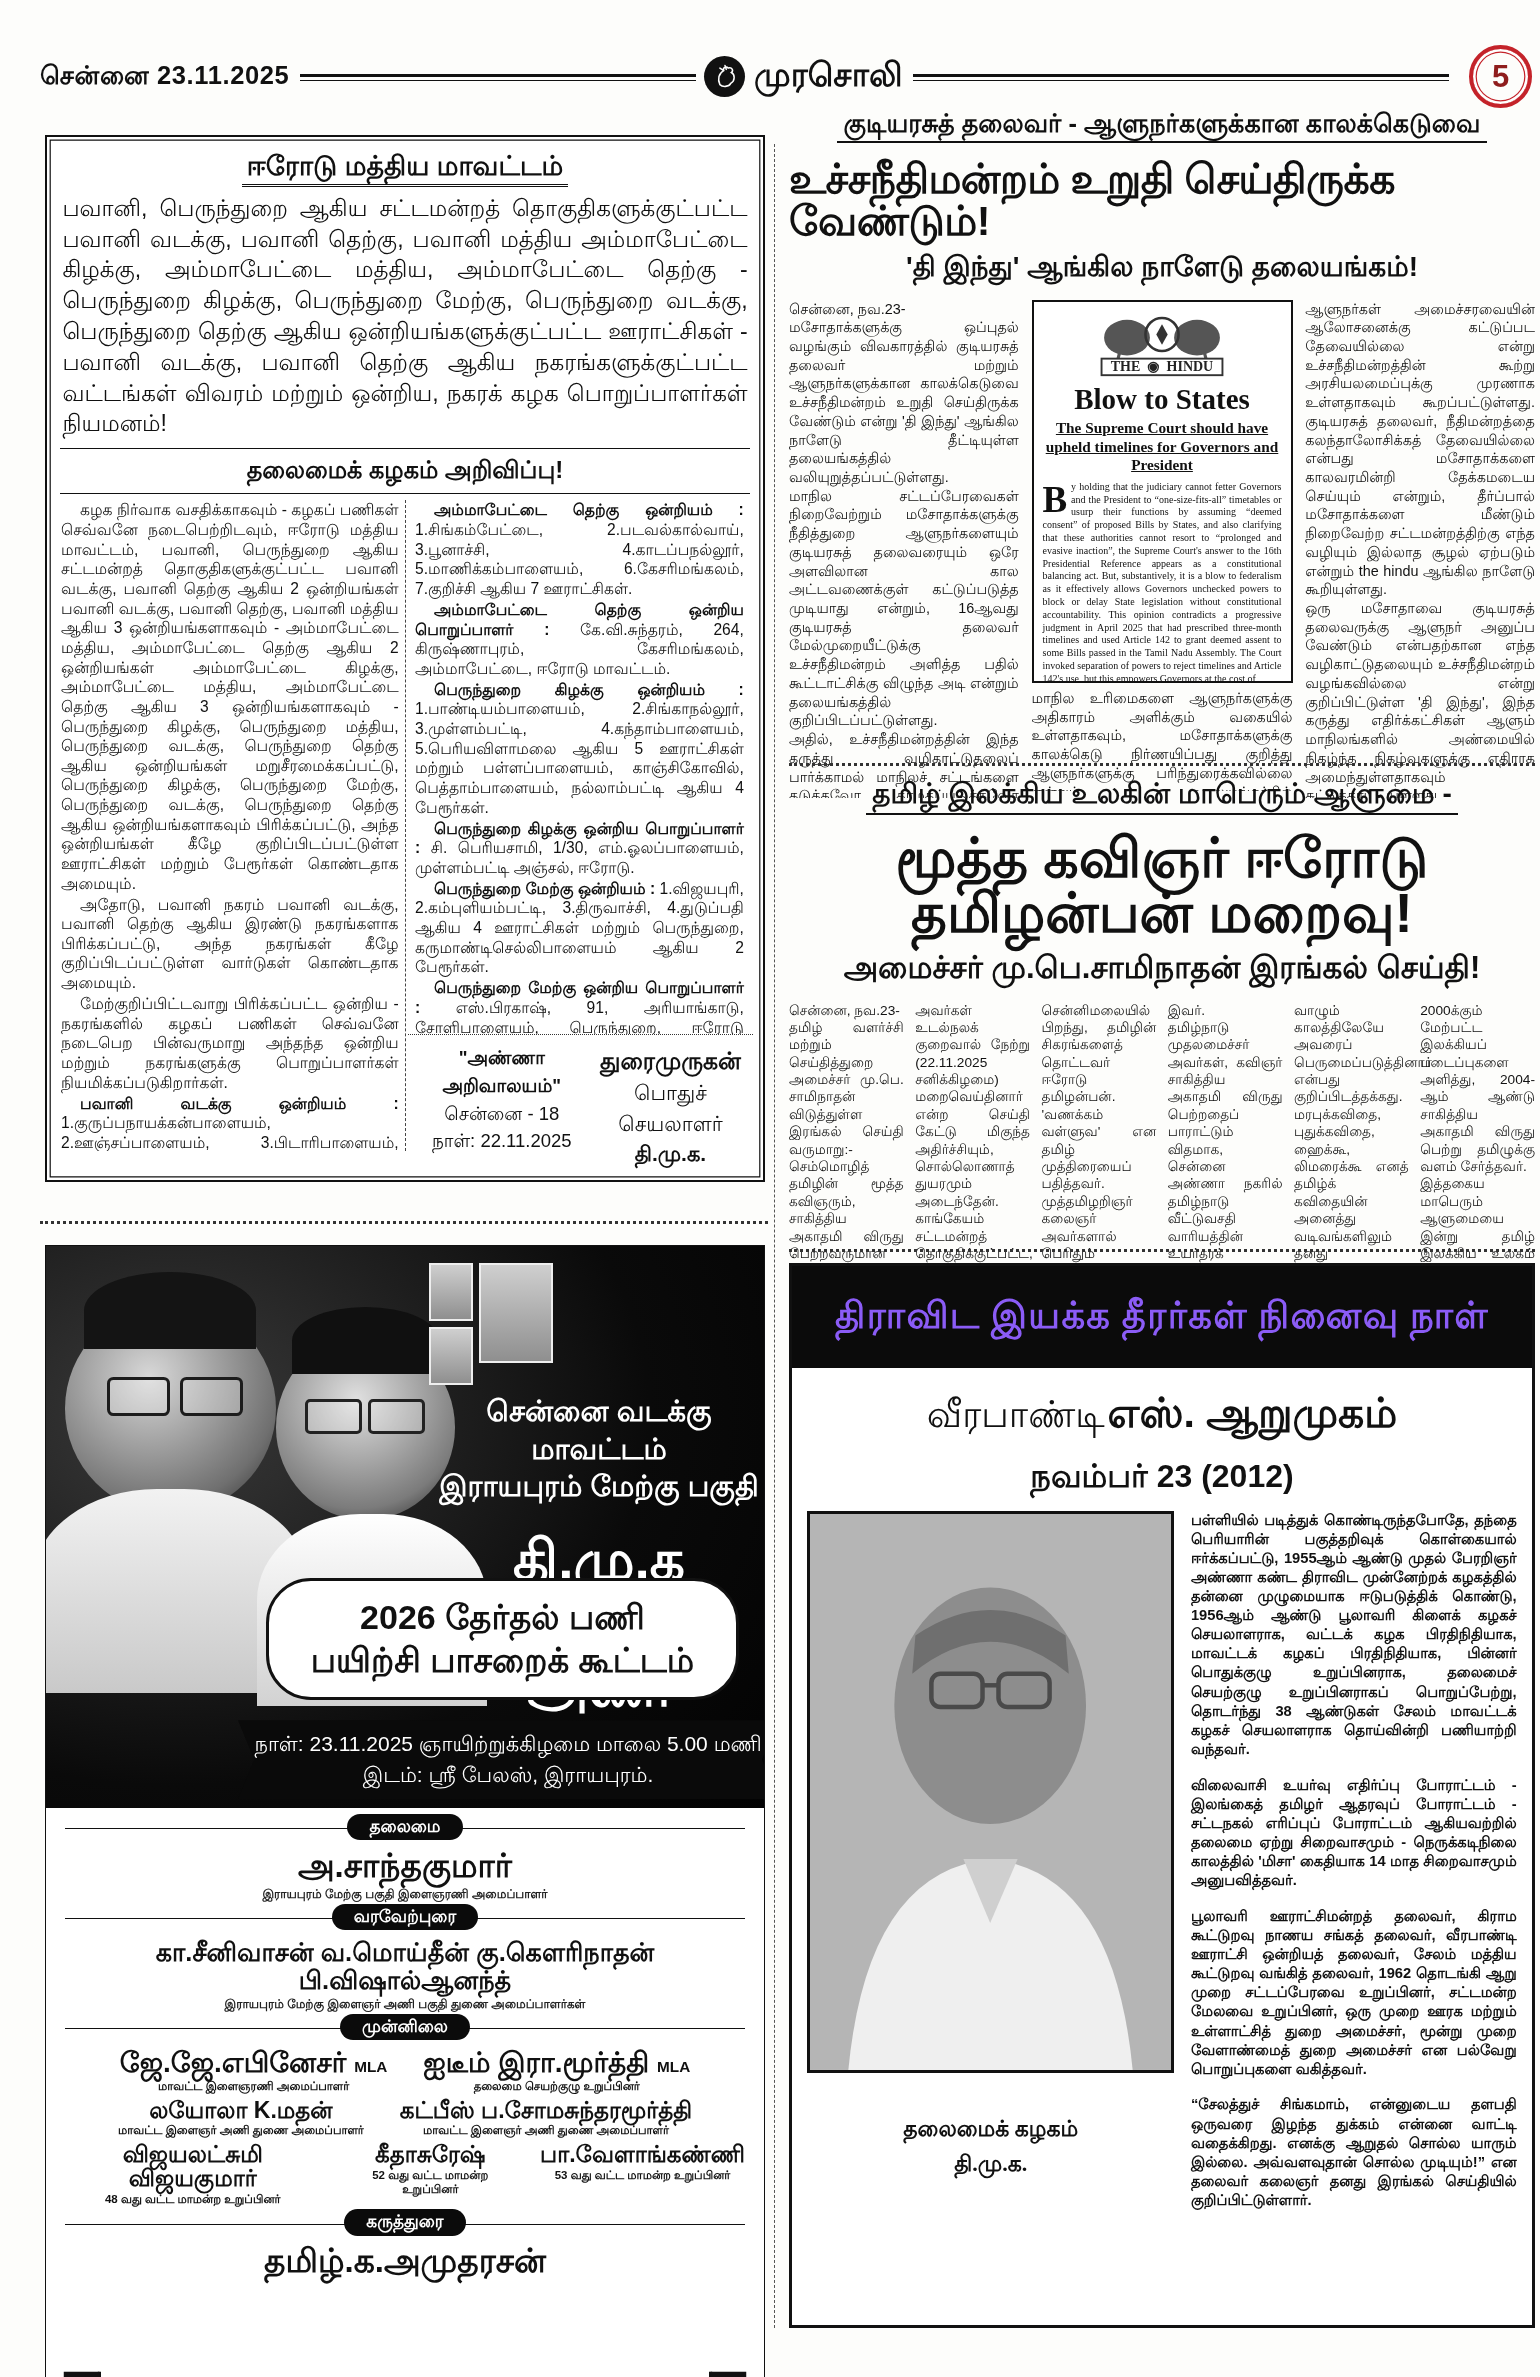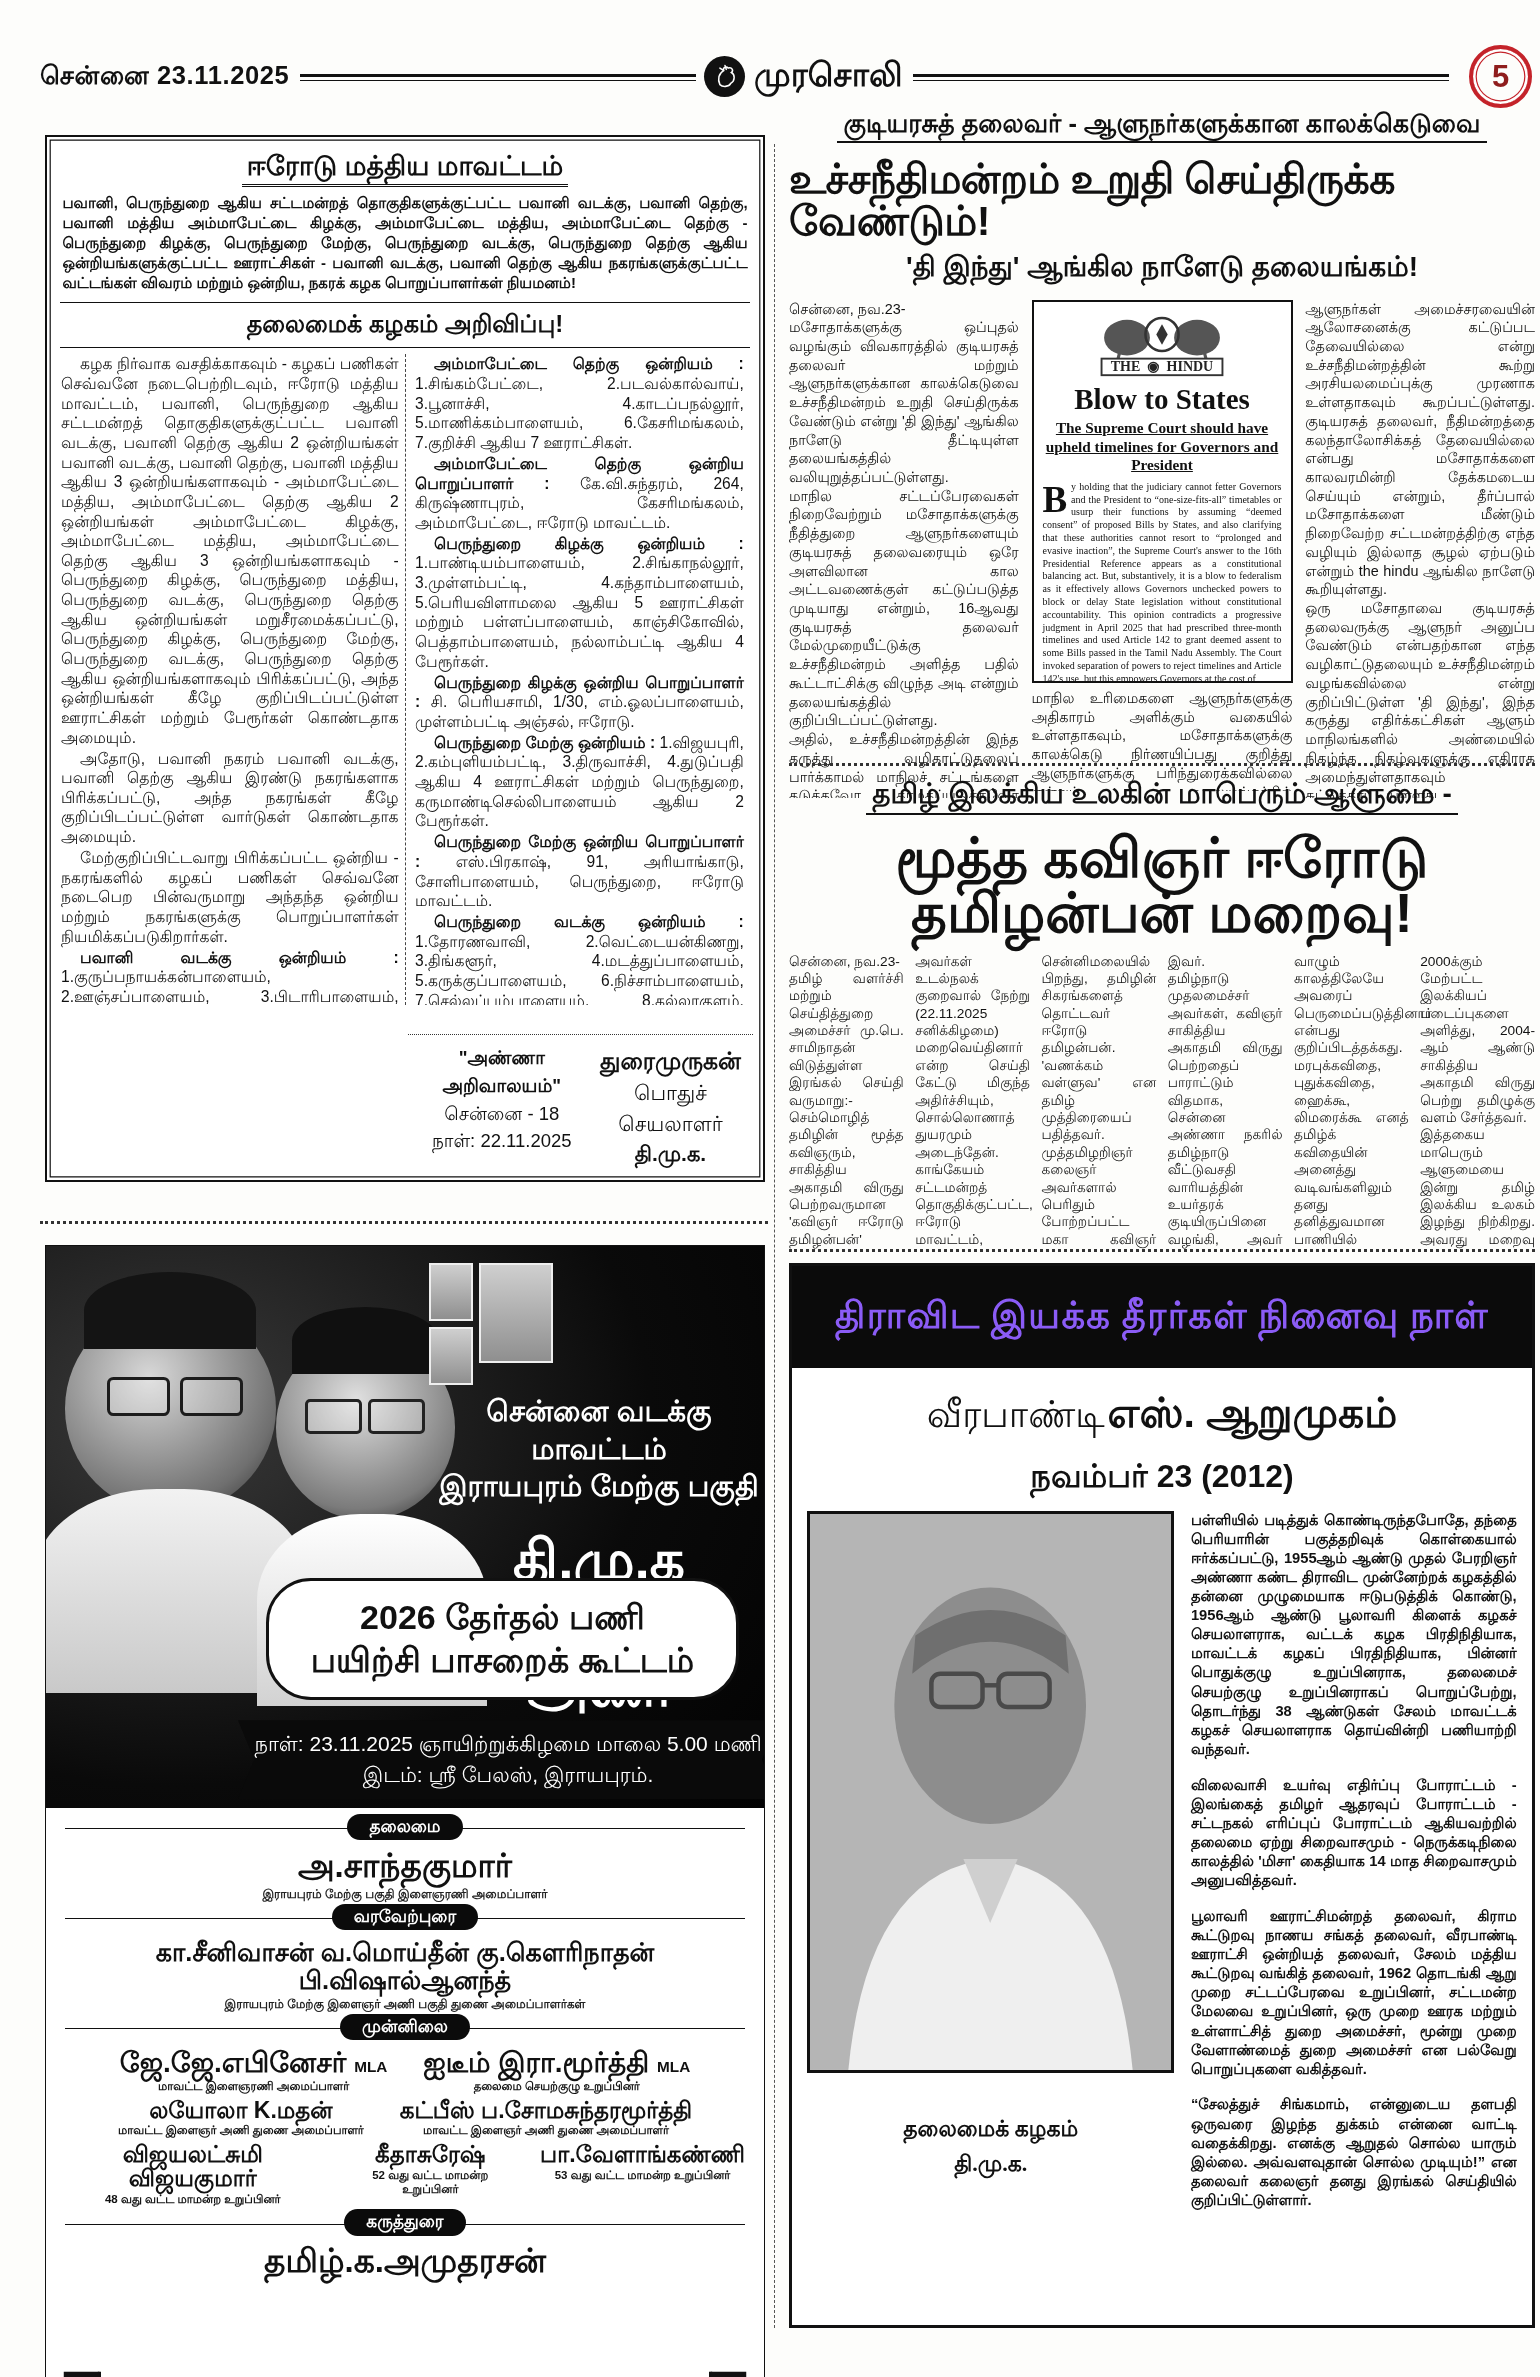--- a/index.html
+++ b/index.html
@@ -11,21 +11,21 @@
   .dbl-rule{height:2.6px;border-top:3.2px solid #111;border-bottom:1.9px solid #111;padding-top:2.6px;box-sizing:border-box;}
   .masthead{font-size:33px;font-weight:700;}
   .logo-circle{width:41px;height:41px;border-radius:50%;background:#111;display:flex;align-items:center;justify-content:center;}
   .pageno{width:55px;height:55px;border-radius:50%;border:4.5px solid #c4232a;display:flex;align-items:center;justify-content:center;
           box-shadow:inset 0 0 0 2.6px #fff,inset 0 0 0 3.8px #c4232a;}
   .pageno span{font-size:31px;font-weight:700;color:#8f1d1d;}
   
   .notice-box{border:2.6px solid #111;box-shadow:inset 0 0 0 2.6px #fff,inset 0 0 0 3.8px #111;background:#fff;box-sizing:border-box;padding:11.5px 12.8px 7.7px;}
   .notice-head{text-align:center;font-size:27px;font-weight:700;margin:2.6px 0 6.4px;}
   .notice-head span{border-bottom:3.2px double #111;padding:0 5.1px 2.6px;}
-  .notice-intro{font-weight:700;font-size:15px;line-height:1.34;text-align:justify;border-bottom:1.9px solid #111;padding:1.3px 2.6px 9px;}
+  .notice-intro{font-weight:400;font-size:23px;line-height:1.34;text-align:justify;border-bottom:1.9px solid #111;padding:1.3px 2.6px 9px;}
   .announce{text-align:center;font-size:24px;font-weight:700;padding:6.4px 0;border-bottom:1.9px solid #111;}
   .ncols{display:flex;height:651px;overflow:hidden;margin-top:6.4px;}
   .ncol{width:50%;box-sizing:border-box;font-size:15.6px;line-height:1.26;text-align:justify;padding:0 6.4px 0 1.3px;}
   .ncol.right{border-left:1.9px dashed #444;padding-left:9px;}
   .ncol p{margin:0 0 1.3px;text-indent:19px;}
   .ncol p b{font-weight:700;}
   .signoff{position:absolute;right:10.2px;bottom:7.7px;width:345px;background:#fff;border-top:1.9px dotted #333;
            display:flex;justify-content:space-between;padding:9px 3.8px 2.6px;box-sizing:border-box;}
   .signoff .sa{font-size:18.5px;text-align:center;line-height:1.5;font-weight:700;}
   .signoff .sb{font-size:21px;text-align:center;line-height:1.45;font-weight:700;}
@@ -187,20 +187,21 @@
 ஒரு மசோதாவை குடியரசுத் தலைவருக்கு ஆளுநர் அனுப்ப வேண்டும் என்பதற்கான எந்த வழிகாட்டுதலையும் உச்சநீதிமன்றம் வழங்கவில்லை என்று குறிப்பிட்டுள்ள 'தி இந்து', இந்த கருத்து எதிர்க்கட்சிகள் ஆளும் மாநிலங்களில் அண்மையில் நிகழ்ந்த நிகழ்வுகளுக்கு எதிராக அமைந்துள்ளதாகவும் சுட்டிக்காட்டியுள்ளது.
 எனவே, ஆளுநர்கள் மற்றும் குடியரசுத்தலைவருக்கான காலக்கெடுவை உச்சநீதிமன்றம் உறுதி செய்திருக்கவேண்டும் என்று 'தி இந்து' ஆங்கில நாளேடு தீட்டியுள்ள தலையங்கத்தில் அழுத்தம் திருத்தமாக வலியுறுத்தப்பட்டுள்ளது.</div>
     </div>
   </div>
 
   <div class="abs hdots" style="left:789px;top:763px;width:746px;"></div>
 
   <div class="abs" style="left:789px;top:778px;width:746px;">
     <div class="kicker" style="font-size:28px;"><span>தமிழ் இலக்கிய உலகின் மாபெரும் ஆளுமை -</span></div>
     <div class="headline2" style="margin-top:18px;">மூத்த கவிஞர் ஈரோடு தமிழன்பன் மறைவு!</div>
+    <div class="subhead2">அமைச்சர் மு.பெ.சாமிநாதன் இரங்கல் செய்தி!</div>
     <div class="obit-body" style="margin-top:11.5px;height:307px;">சென்னை, நவ.23-
 தமிழ் வளர்ச்சி மற்றும் செய்தித்துறை அமைச்சர் மு.பெ. சாமிநாதன் விடுத்துள்ள இரங்கல் செய்தி வருமாறு:-
 செம்மொழித் தமிழின் மூத்த கவிஞரும், சாகித்திய அகாதமி விருது பெற்றவருமான 'கவிஞர் ஈரோடு தமிழன்பன்' அவர்கள் உடல்நலக் குறைவால் நேற்று (22.11.2025 சனிக்கிழமை) மறைவெய்தினார் என்ற செய்தி கேட்டு மிகுந்த அதிர்ச்சியும், சொல்லொணாத் துயரமும் அடைந்தேன்.
 காங்கேயம் சட்டமன்றத் தொகுதிக்குட்பட்ட, ஈரோடு மாவட்டம், சென்னிமலையில் பிறந்து, தமிழின் சிகரங்களைத் தொட்டவர் ஈரோடு தமிழன்பன். 'வணக்கம் வள்ளுவ' என தமிழ் முத்திரையைப் பதித்தவர். முத்தமிழறிஞர் கலைஞர் அவர்களால் பெரிதும் போற்றப்பட்ட மகா கவிஞர் இவர்.
 தமிழ்நாடு முதலமைச்சர் அவர்கள், கவிஞர் சாகித்திய அகாதமி விருது பெற்றதைப் பாராட்டும் விதமாக, சென்னை அண்ணா நகரில் தமிழ்நாடு வீட்டுவசதி வாரியத்தின் உயர்தரக் குடியிருப்பினை வழங்கி, அவர் வாழும் காலத்திலேயே அவரைப் பெருமைப்படுத்தினார் என்பது குறிப்பிடத்தக்கது.
 மரபுக்கவிதை, புதுக்கவிதை, ஹைக்கூ, லிமரைக்கூ எனத் தமிழ்க் கவிதையின் அனைத்து வடிவங்களிலும் தனது தனித்துவமான பாணியில் 2000க்கும் மேற்பட்ட இலக்கியப் படைப்புகளை அளித்து, 2004-ஆம் ஆண்டு சாகித்திய அகாதமி விருது பெற்று தமிழுக்கு வளம் சேர்த்தவர்.
 இத்தகைய மாபெரும் ஆளுமையை இன்று தமிழ் இலக்கிய உலகம் இழந்து நிற்கிறது. அவரது மறைவு ஈடுசெய்ய முடியாத பேரிழப்பு. அவரது குடும்பத்தினருக்கும், உறவினர்களுக்கும், தமிழ் இலக்கிய உலகிற்கும் எனது ஆழ்ந்த இரங்கலைத் தெரிவித்துக் கொள்கிறேன். இவ்வாறு அவர் கூறியுள்ளார்.</div>
   </div>
 
   <div class="abs hdots" style="left:789px;top:1249px;width:746px;"></div>

